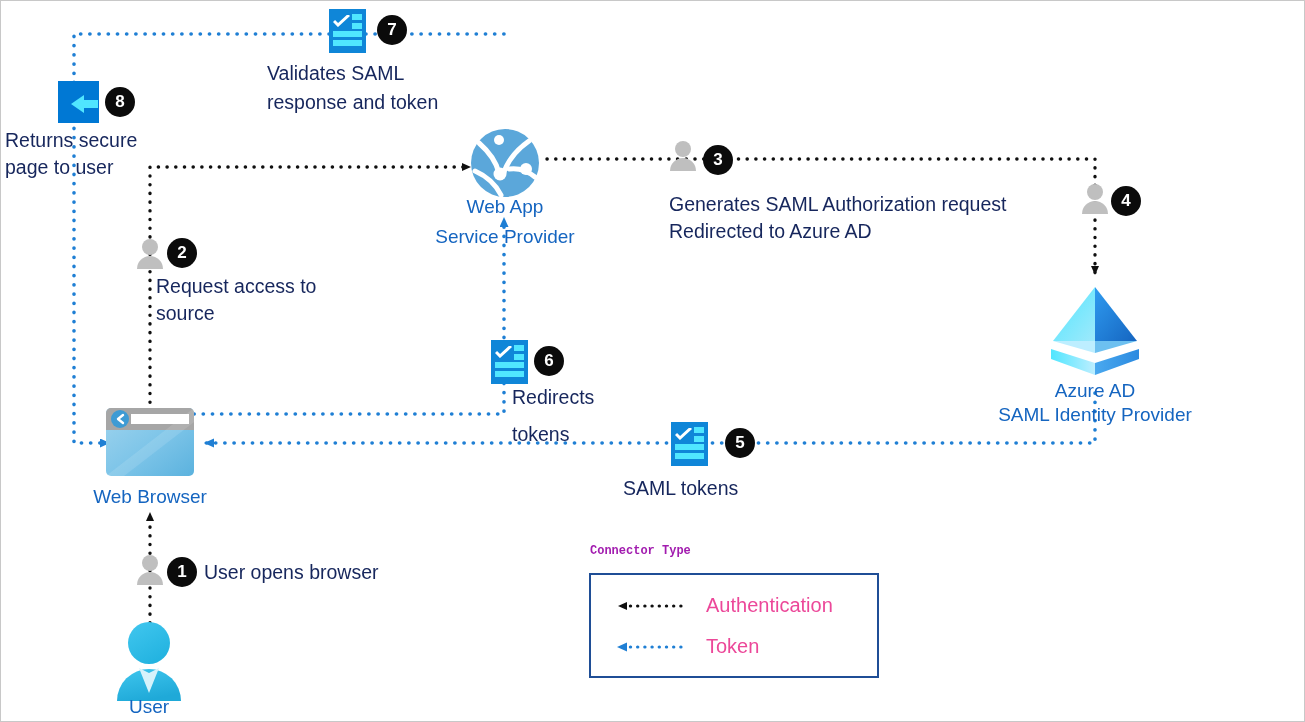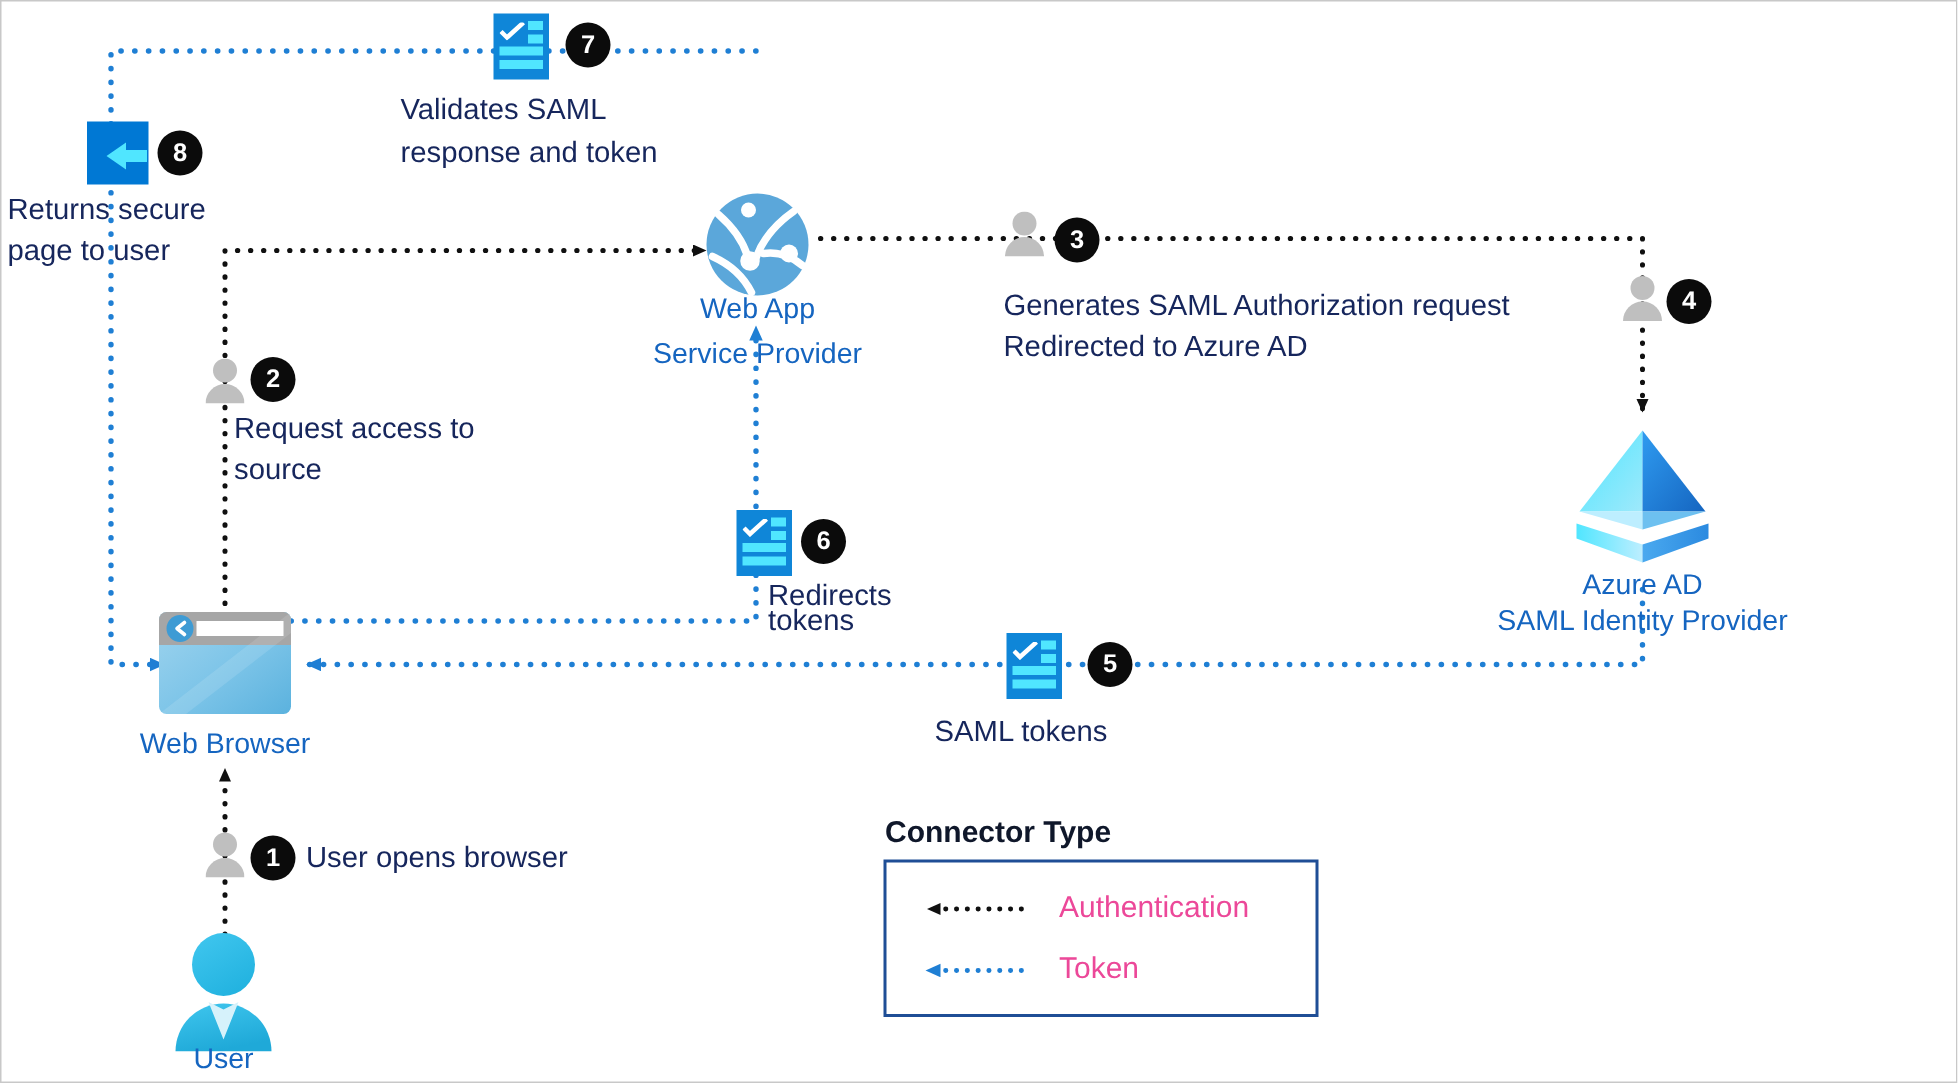--- a/index.html
+++ b/index.html
@@ -85,24 +85,25 @@
   .pyr { position: absolute; width: 92px; height: 92px; }
   
   .brw { position: absolute; width: 88px; height: 68px; }
   
   .usr { position: absolute; width: 68px; height: 80px; }
   
   .pers { position: absolute; width: 26px; height: 30px; }
   
   .legend-title {
     position: absolute;
-    color: #0f172a;
-    font-size: 20px;
+    color: #a21caf;
+    font-size: 12px;
     font-weight: bold;
     white-space: nowrap;
+    font-family: Liberation Mono, monospace;
   }
   .legend-box {
     position: absolute;
     border: 2px solid #1f4e96;
     background: #ffffff;
     box-sizing: border-box;
   }
   .legend-label {
     position: absolute;
     color: #ec4899;
@@ -238,21 +239,21 @@
     <svg class="chk" viewBox="0 0 17 12">
       <path d="M1,6 L5,10 L16,0" fill="none" stroke="#ffffff" stroke-width="3"></path>
     </svg>
     <div class="bar" style="left:23px; top:5px; width:10px; height:6px;"></div>
     <div class="bar" style="left:23px; top:14px; width:10px; height:6px;"></div>
     <div class="bar" style="left:4px; top:22px; width:29px; height:6px;"></div>
     <div class="bar" style="left:4px; top:31px; width:29px; height:6px;"></div>
   </div>
   <div class="badge" style="left:533px; top:345px;">6</div>
   <div class="step-text" style="left:511px; top:383px;">Redirects</div>
-  <div class="step-text" style="left:511px; top:400px;text-align:right;">tokens</div>
+  <div class="step-text" style="left:511px; top:420px;text-align:right;">tokens</div>
 
   <div class="tok" style="left:670px; top:421px;">
     <svg class="chk" viewBox="0 0 17 12">
       <path d="M1,6 L5,10 L16,0" fill="none" stroke="#ffffff" stroke-width="3"></path>
     </svg>
     <div class="bar" style="left:23px; top:5px; width:10px; height:6px;"></div>
     <div class="bar" style="left:23px; top:14px; width:10px; height:6px;"></div>
     <div class="bar" style="left:4px; top:22px; width:29px; height:6px;"></div>
     <div class="bar" style="left:4px; top:31px; width:29px; height:6px;"></div>
   </div>

